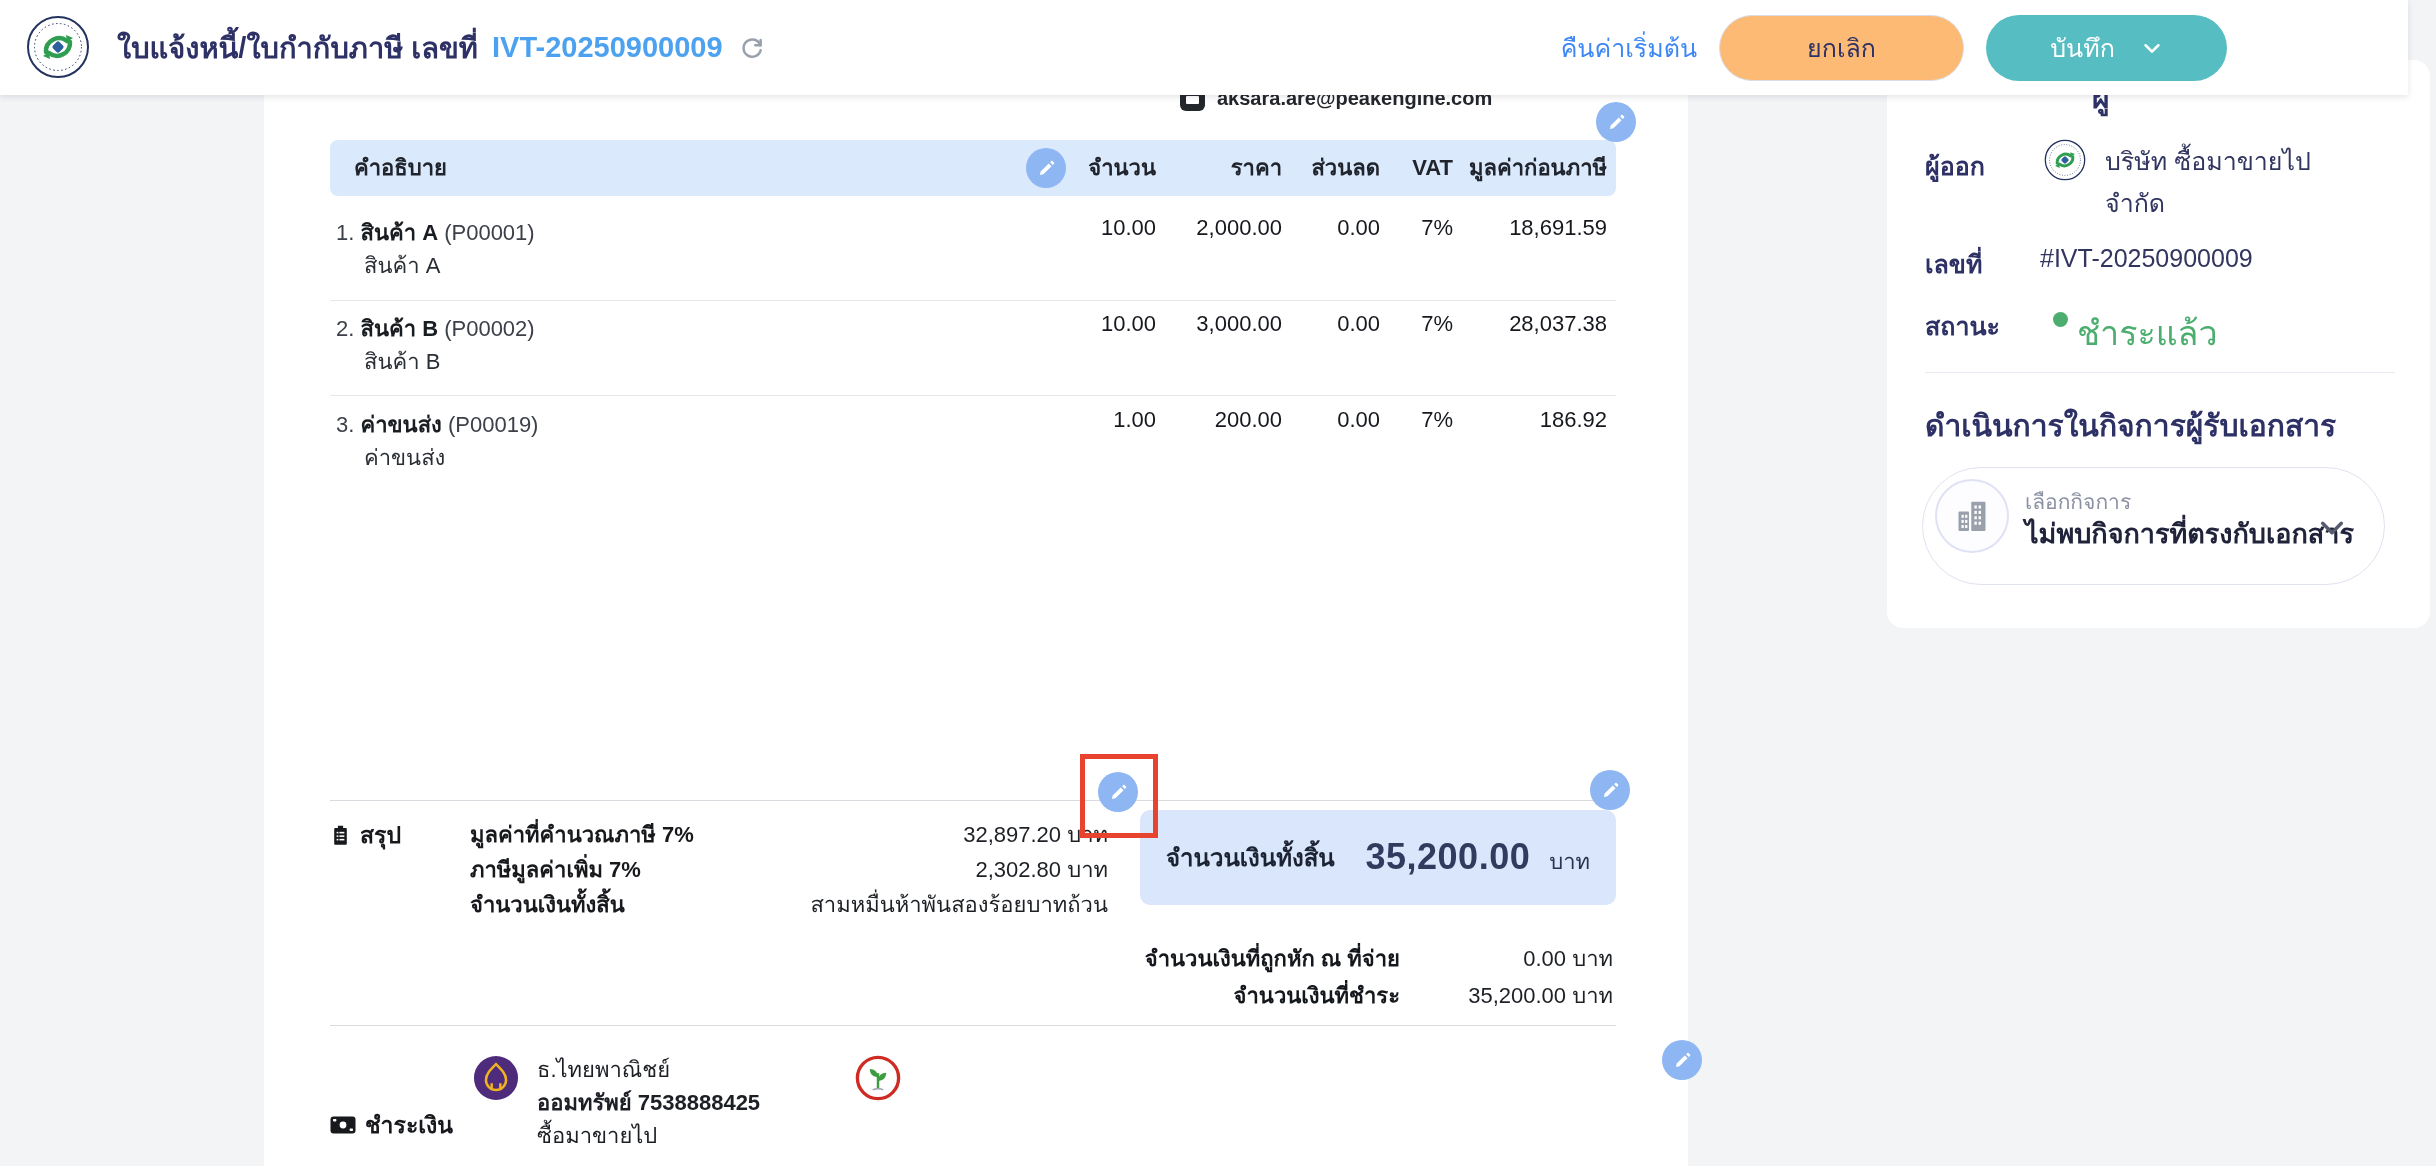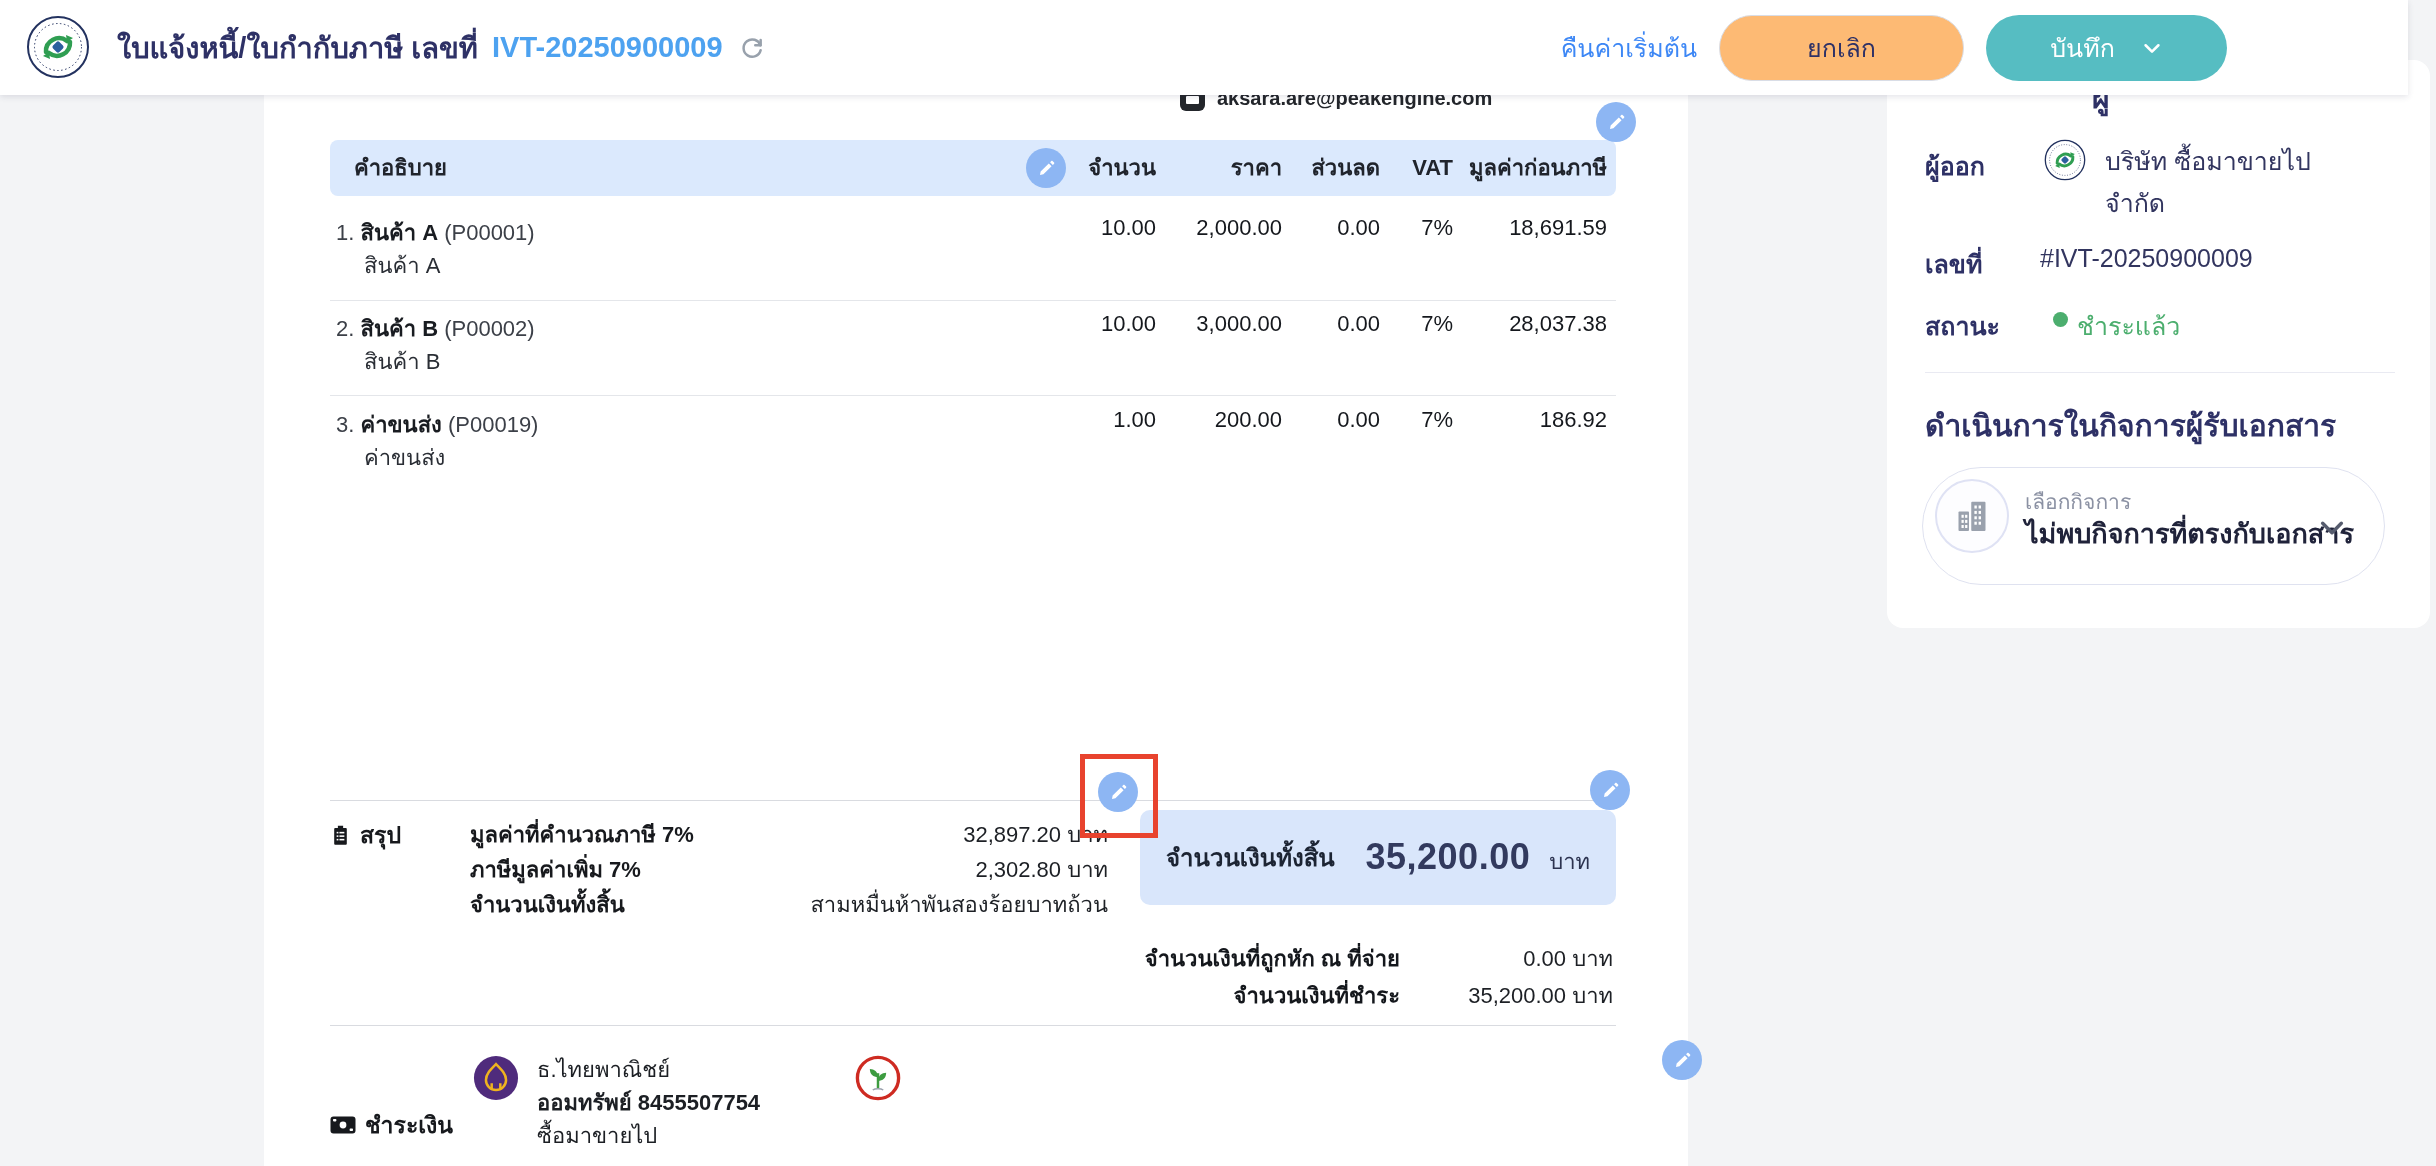--- a/index.html
+++ b/index.html
@@ -79,21 +79,21 @@
   .s-heading { position:absolute; left:38px; top:342px; font-size:30px; font-weight:700; color:#2e3166; white-space:nowrap; }
   .dropdown { position:absolute; left:35px; top:407px; width:463px; height:118px; border:1.5px solid #dfe2f0;
               border-radius:59px; background:#fff; cursor:pointer; }
   .dd-avatar { position:absolute; left:12px; top:11px; width:74px; height:74px; border-radius:50%;
                border:2px solid #dfe2f4; background:#fdfdff; display:flex; align-items:center; justify-content:center; }
   .dd-label { position:absolute; left:102px; top:17px; font-size:21px; color:#8b91a3; }
   .dd-value { position:absolute; left:102px; top:44px; font-size:27px; font-weight:700; color:#20233a; white-space:nowrap; }
   .dd-chev { position:absolute; right:36px; top:44px; width:32px; height:32px; color:#565c6e; }
 
   .status-dot { position:absolute; left:166px; top:252px; width:15px; height:15px; border-radius:50%; background:#4cae6e; }
-  .status-text { position:absolute; left:190px; top:246px; font-size:25px; color:#4cae6e; }
+  .status-text { position:absolute; left:190px; top:246px; font-size:34px; color:#4cae6e; }
 </style>
 </head>
 <body>
 
 <div class="page">
 
   <div class="doc">
 
     <div class="email-row">
       <div class="email-ico"></div>
@@ -220,21 +220,21 @@
       <span>ชำระเงิน</span>
     </div>
 
     <svg class="bank-logo" style="left:209px;" viewBox="0 0 48 48">
       <circle cx="24" cy="24" r="23" fill="#4f2b7c"></circle>
       <path d="M24 9.5c-6.5 6.5-10.5 10.5-10.5 16.5a10.5 10.5 0 0 0 21 0c0-6-4-10-10.5-16.5z" fill="none" stroke="#efb31f" stroke-width="2.6"></path>
       <path d="M19.5 29.5v6.5M28.5 29.5v6.5" stroke="#efb31f" stroke-width="2.6"></path>
     </svg>
     <div class="pay-entry-text" style="left:273px;">
       <div>ธ.ไทยพาณิชย์</div>
-      <div class="bold">ออมทรัพย์ 8455507754</div>
+      <div class="bold">ออมทรัพย์ 7538888425</div>
       <div>ซื้อมาขายไป</div>
     </div>
 
     <svg class="bank-logo" style="left:591px;" viewBox="0 0 48 48">
       <circle cx="24" cy="24" r="21.5" fill="#ffffff" stroke="#ce2b22" stroke-width="3.5"></circle>
       <path d="M24 35V19" stroke="#3d9c40" stroke-width="2.6"></path>
       <path d="M24 27c0-5.5 4-8.5 8.5-8.5 0 5.5-3.5 8.5-8.5 8.5z" fill="#3d9c40"></path>
       <path d="M24 23c0-5.5-4-8.5-8.5-8.5 0 5.5 3.5 8.5 8.5 8.5z" fill="#3d9c40"></path>
       <path d="M18.5 36.5c2.5-1.8 8.5-1.8 11 0" stroke="#9aa1ad" stroke-width="1.5" fill="none"></path>
     </svg>

